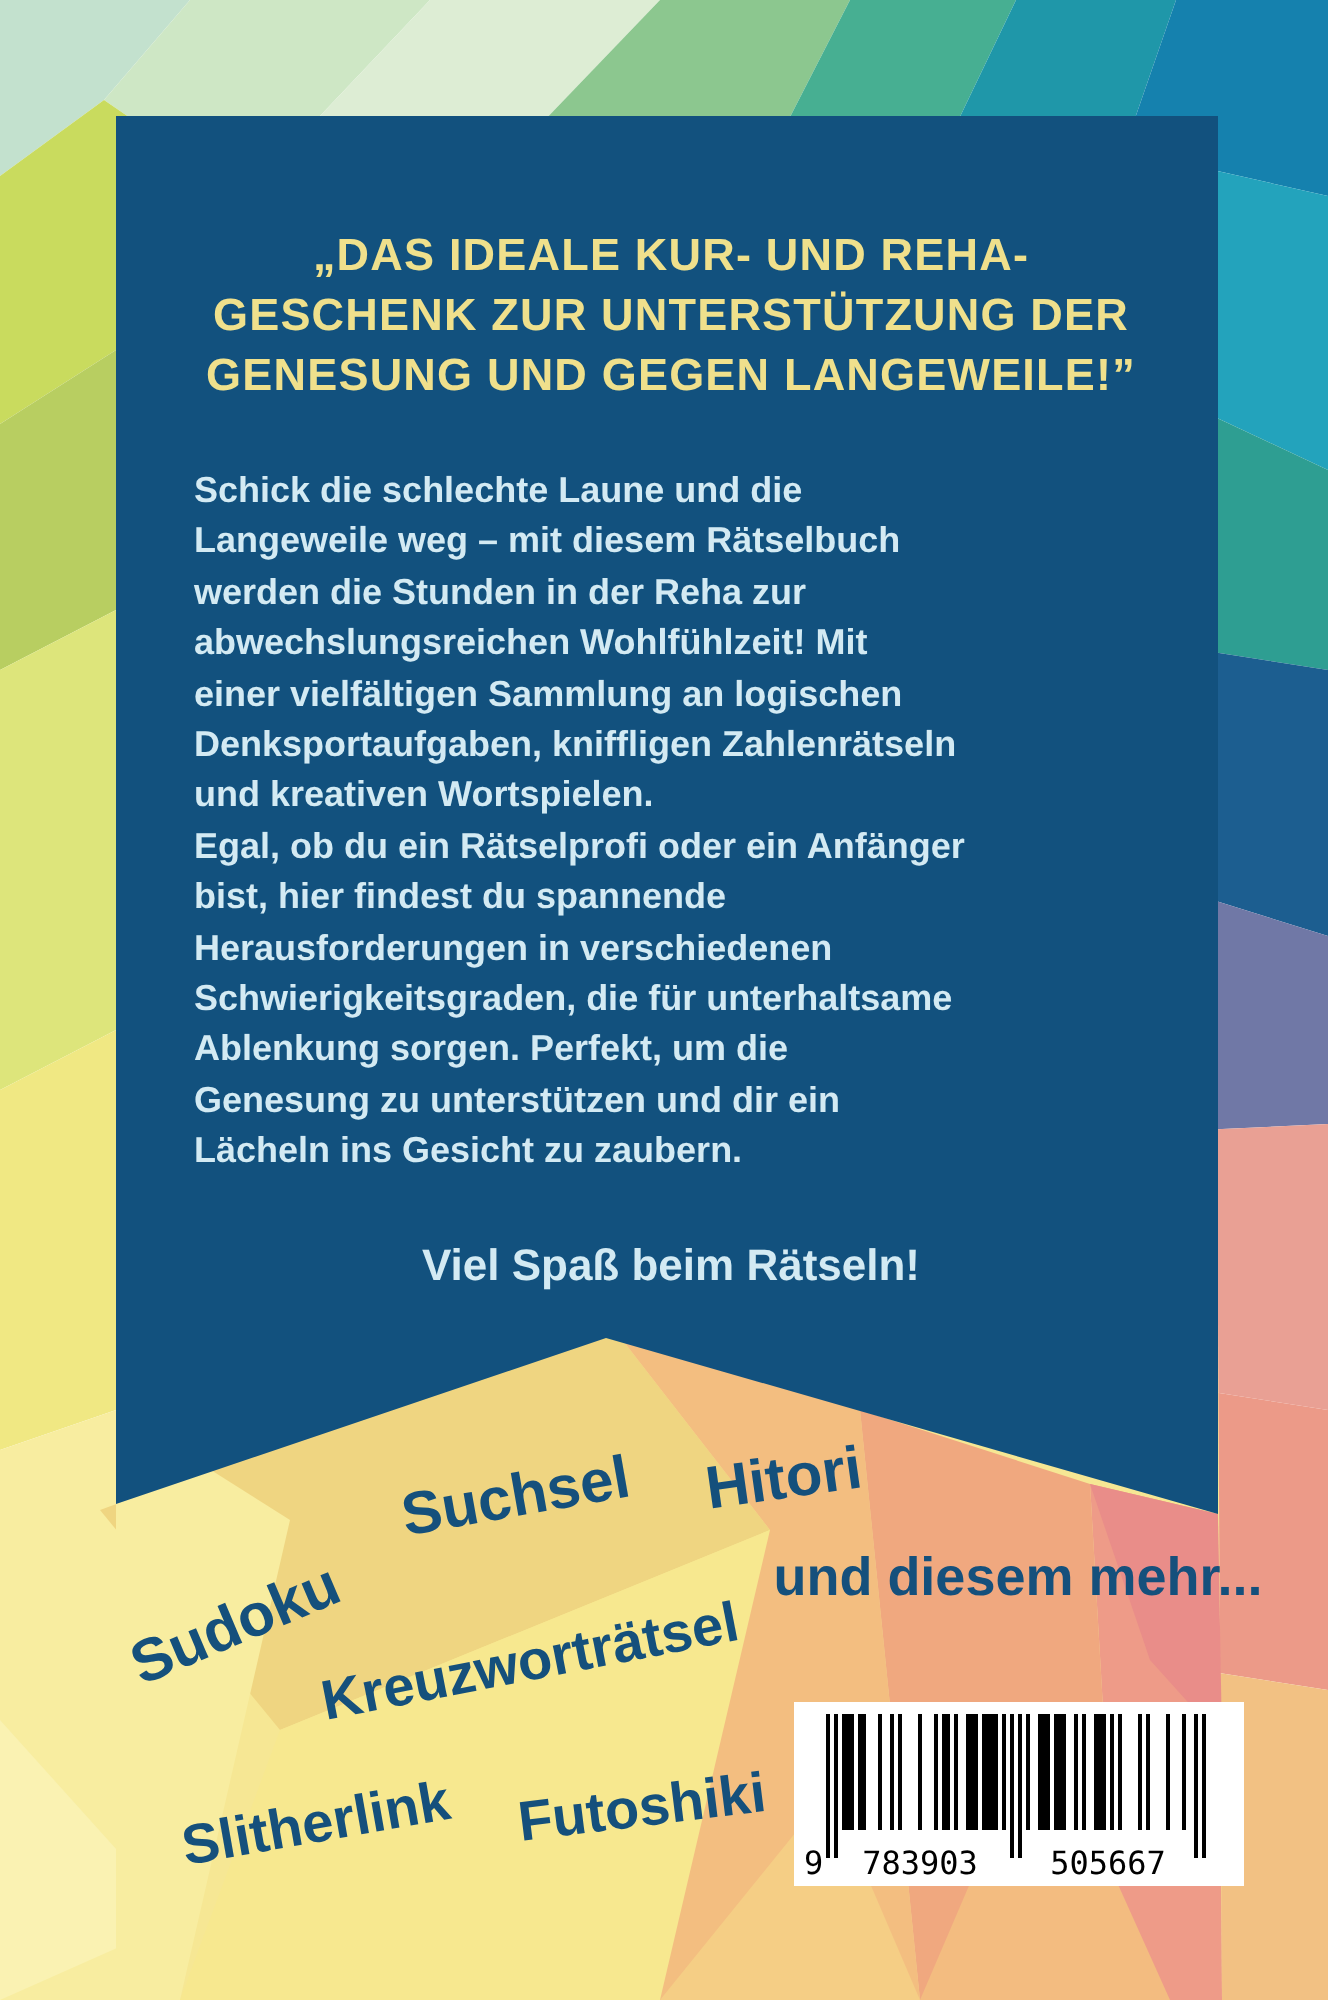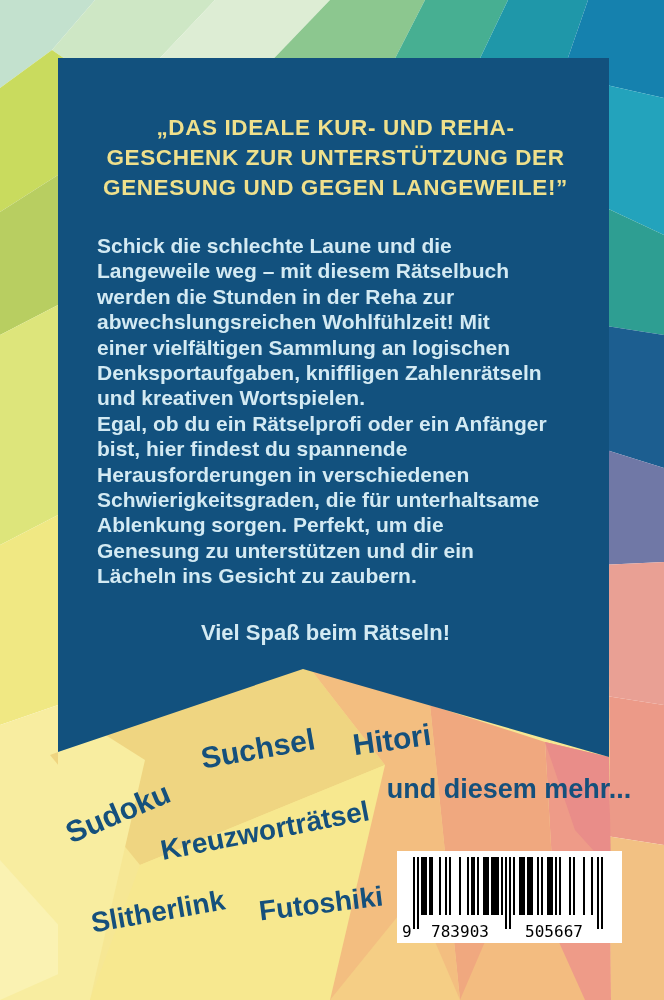--- a/index.html
+++ b/index.html
@@ -16,25 +16,25 @@
     position:absolute;left:58px;top:113px;width:555px;
     text-align:center;
     color:var(--headline,#EFE08C);
     font-weight:700;font-size:22.5px;line-height:30px;
     letter-spacing:.6px;
     white-space:pre-line;
   }
   .bodytext{
     position:absolute;left:97px;top:233px;width:522px;
     color:var(--body-text,#D3EAF3);
-    font-weight:700;font-size:21px;line-height:25.4px;
+    font-weight:700;font-size:18px;line-height:25.4px;
     white-space:pre-line;
   }
   .closing{
-    position:absolute;left:50px;top:620px;width:551px;
+    position:absolute;left:60px;top:620px;width:551px;
     text-align:center;
     color:var(--body-text,#D3EAF3);
     font-weight:700;font-size:22px;
   }
   .word{
     position:absolute;
     color:var(--word-text,#15507C);
     font-weight:700;white-space:nowrap;
   }
   .w-suchsel {left:258px;top:749px;font-size:30px;transform:translate(-50%,-50%) rotate(-10deg)}

